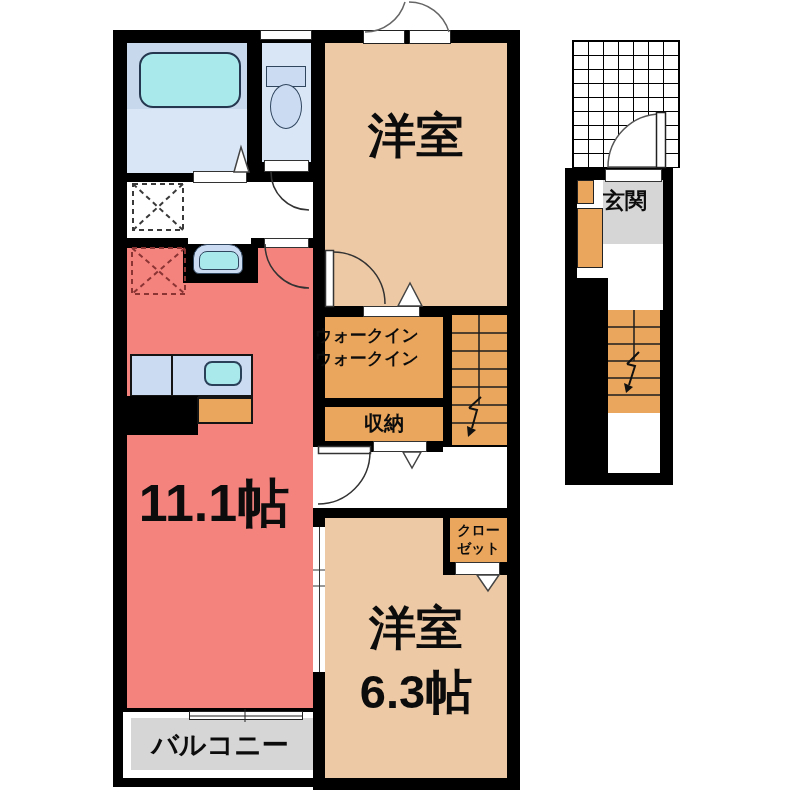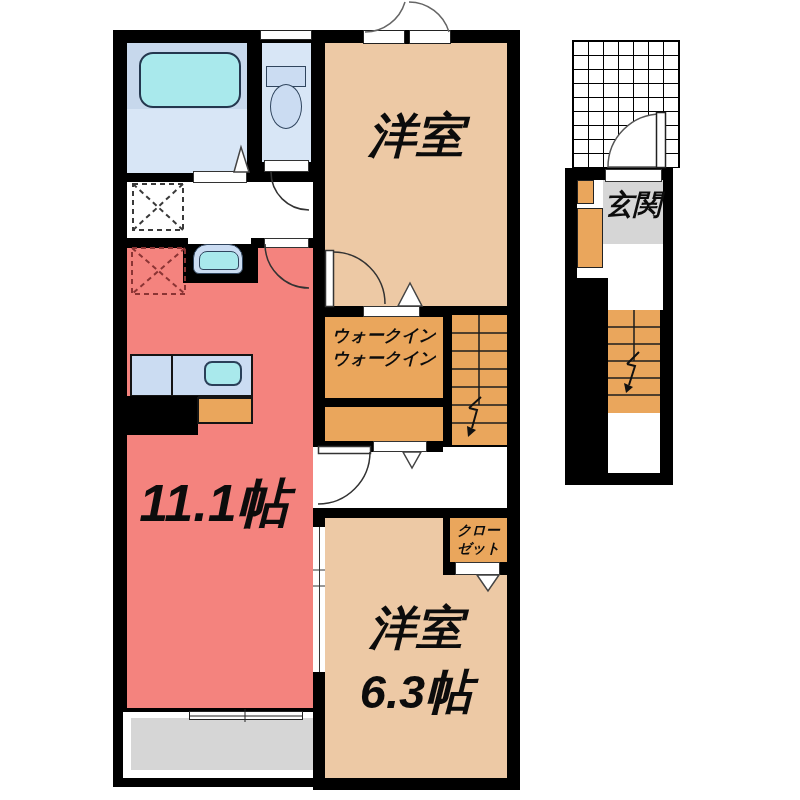--- a/index.html
+++ b/index.html
@@ -1,21 +1,21 @@
 <!DOCTYPE html>
 <html><head>
 <meta charset="utf-8">
 <style>
   html,body{margin:0;padding:0;background:#fff;}
   #canvas{position:relative;width:800px;height:800px;background:#fff;overflow:hidden;
           font-family:"Liberation Sans","DejaVu Sans",sans-serif;}
   .abs{position:absolute;box-sizing:border-box;}
   .wall{background:#000;}
   .lbl{position:absolute;box-sizing:border-box;text-align:center;color:#0c0c0c;
-       font-weight:900;line-height:1.3;white-space:nowrap;z-index:40;font-style:italic;}
+       font-weight:900;line-height:1.3;white-space:nowrap;z-index:40;}
   svg.overlay{position:absolute;left:0;top:0;z-index:30;pointer-events:none;}
   .hatch{background-color:#fff;
     background-image:
       repeating-linear-gradient(to right,#000 0 1px,transparent 1px 15px),
       repeating-linear-gradient(to bottom,#000 0 1px,transparent 1px 14px);
     border:1px solid #000;}
 </style>
 </head>
 <body>
 
@@ -164,33 +164,39 @@
 
     <g stroke="#222" stroke-width="1">
       <line x1="189" y1="716" x2="303" y2="716"></line>
         <line x1="245" y1="709" x2="245" y2="722"></line>
     </g>
   </svg>
 
   <div class="lbl" style="left:325px;top:104px;width:182px;font-size:48px;line-height:64px">
     <span>洋室</span><br>
   </div>
-  <div class="lbl" style="left:325px;top:324px;width:118px;font-size:17px;line-height:23px">
+  <div class="lbl" style="left:308px;top:324px;width:118px;font-size:17px;line-height:23px">
     <span>ウォークイン</span><br>
     <span>ウォークイン</span>
+  </div>
+  <div class="lbl" style="left:325px;top:410px;width:118px;font-size:20px">
+    <span>収納</span>
   </div>
   <div class="lbl" style="left:118px;top:446px;width:192px">
     <br>
     <span style="font-size:52px;line-height:72px">11.1帖</span>
   </div>
   <div class="lbl" style="left:448px;top:521px;width:61px;font-size:14px;line-height:18px">
     <span>クロー</span><br>
     <span>ゼット</span>
   </div>
   <div class="lbl" style="left:325px;top:596px;width:182px;font-size:47px;line-height:64px">
     <span>洋室</span><br>
     <span>6.3帖</span>
   </div>
-  <div class="lbl" style="left:603px;top:187px;width:60px;font-size:28px">
+  <div class="lbl" style="left:125px;top:728px;width:190px;font-size:27px">
+    <span>バルコニー</span>
+  </div>
+  <div class="lbl" style="left:603px;top:187px;width:41px;font-size:22px">
     <span>玄関</span>
   </div>
 
 </div>
 
 </body></html>

